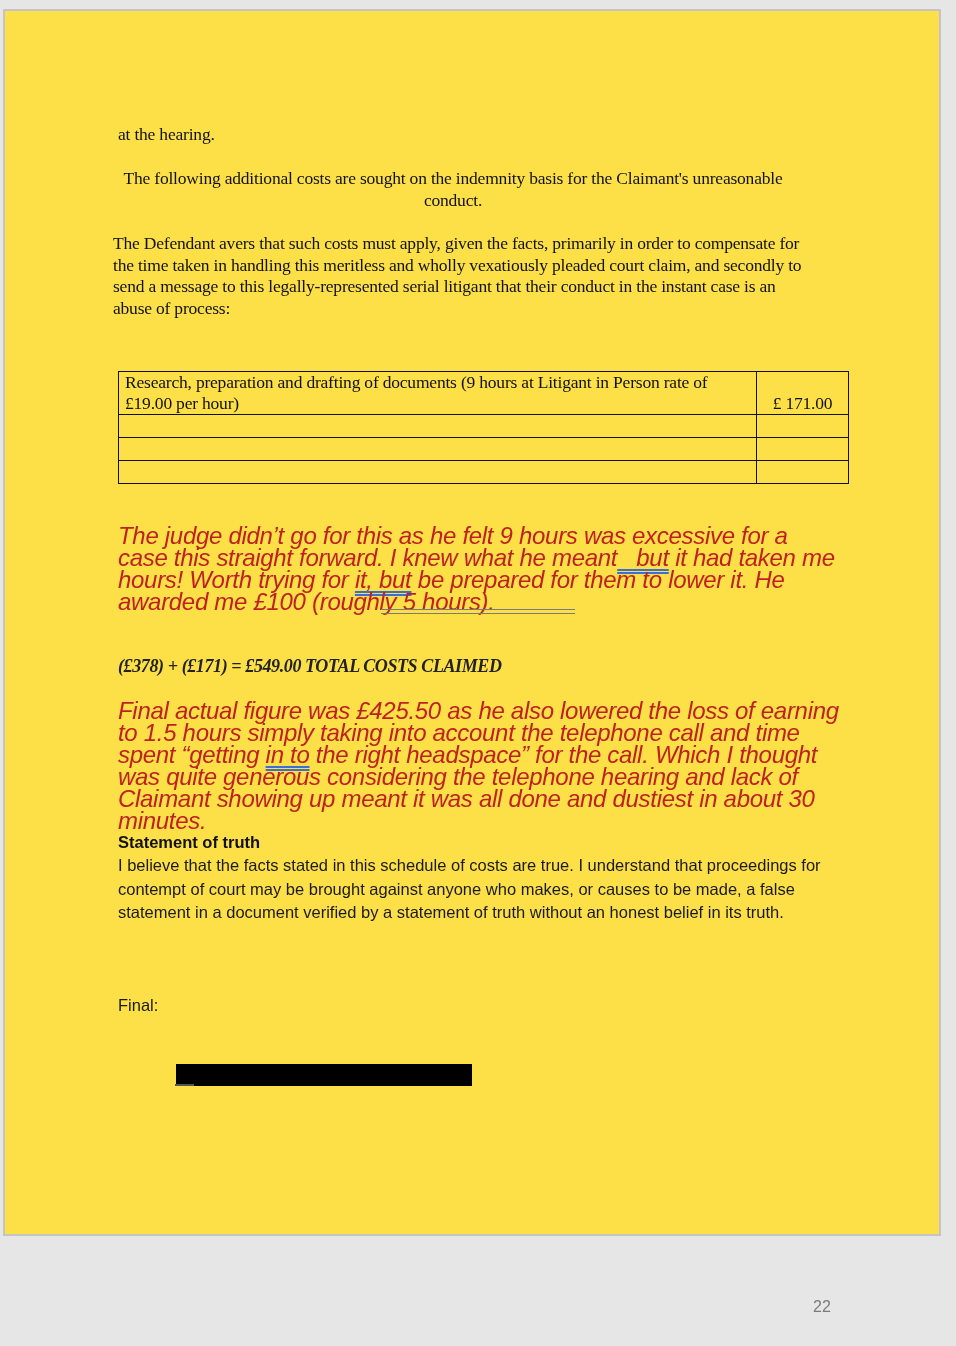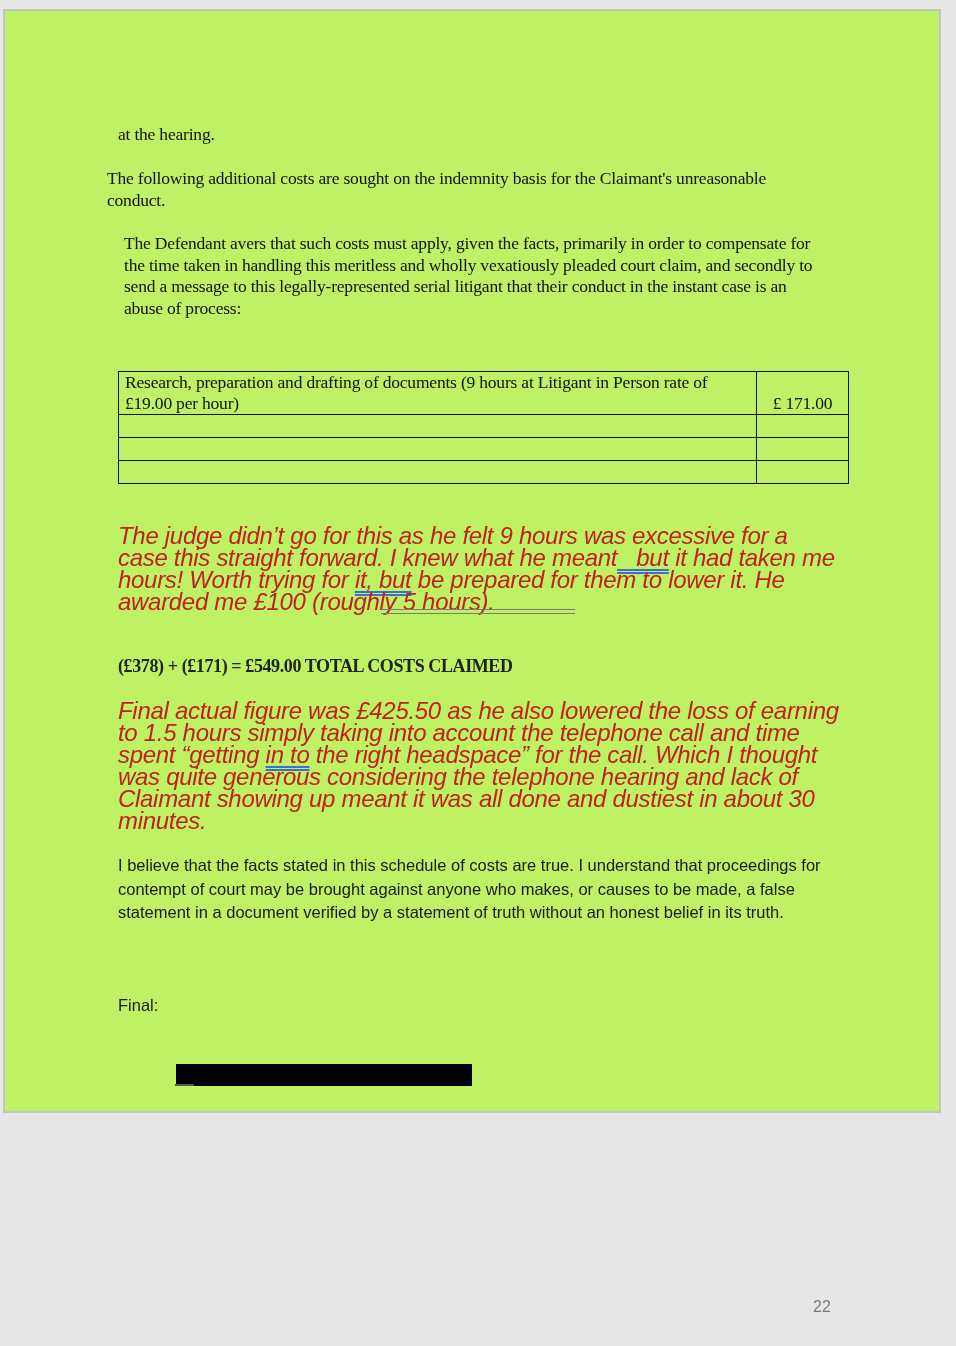--- a/index.html
+++ b/index.html
@@ -11,22 +11,22 @@
     height: 1346px;
     background: #e6e6e6;
     position: relative;
     overflow: hidden;
   }
   .page {
     position: absolute;
     left: 3px;
     top: 9px;
     width: 938px;
-    height: 1104px;
-    background: #bef264;
+    height: 1227px;
+    background: #fde047;
     border: 2px solid #c4c4c4;
     box-sizing: border-box;
   }
   .serif {
     font-family: "Liberation Serif", "DejaVu Serif", serif;
     color: #111111;
     font-size: 17.5px;
     line-height: 21.5px;
     letter-spacing: -0.2px;
   }
@@ -89,20 +89,21 @@
     border-top: 1px solid #7a7a7a;
     border-bottom: 1px solid #7a7a7a;
   }
 
   .total-line {
     font-family: "Liberation Serif", "DejaVu Serif", serif;
     font-weight: bold;
     font-size: 18px;
     color: #222;
     letter-spacing: -0.4px;
+    font-style: italic;
   }
 
   .redaction {
     position: absolute;
     left: 174px;
     top: 1062px;
     width: 296px;
     height: 22px;
     background: #000;
   }
@@ -121,23 +122,23 @@
     font-size: 16px;
   }
 </style>
 </head>
 <body>
 
 <div class="page">
 
   <p class="abs serif" style="left:113px; top:113px; width:720px;">at the hearing.</p>
 
-  <p class="abs serif" style="left:102px; top:157px; width:660px;">The following additional costs are sought on the indemnity basis for the Claimant's unreasonable conduct.</p>
+  <p class="abs serif" style="left:118px; top:157px; width:660px;text-align:center;">The following additional costs are sought on the indemnity basis for the Claimant's unreasonable conduct.</p>
 
-  <p class="abs serif" style="left:119px; top:222px; width:690px;">The Defendant avers that such costs must apply, given the facts, primarily in order to compensate for the time taken in handling this meritless and wholly vexatiously pleaded court claim, and secondly to send a message to this legally-represented serial litigant that their conduct in the instant case is an abuse of process:</p>
+  <p class="abs serif" style="left:108px; top:222px; width:690px;">The Defendant avers that such costs must apply, given the facts, primarily in order to compensate for the time taken in handling this meritless and wholly vexatiously pleaded court claim, and secondly to send a message to this legally-represented serial litigant that their conduct in the instant case is an abuse of process:</p>
 
   <table class="cost-table">
     <tbody>
         <tr>
       <td class="desc">Research, preparation and drafting of documents (9 hours at Litigant in Person rate of £19.00 per hour)</td>
       <td class="amt">£ 171.00</td>
     </tr>
     <tr class="empty">
       <td class="desc"></td>
       <td class="amt"></td>
@@ -154,20 +155,21 @@
     </table>
 
   <p class="abs red-note" style="left:113px; top:514px; width:725px;"><span>The judge didn’t go for this as he felt 9 hours was excessive for a case this straight forward. I knew what he meant</span><span class="gram" style="white-space:pre;">   but</span><span> it had taken me hours! Worth trying for </span><span class="gram">it, but</span><span> be prepared for them to lower it. He awarded me £100 (roughly 5 hours).</span></p>
 
   <div class="dbl-rule"></div>
 
   <p class="abs total-line" style="left:113px; top:645px; width:720px;">(£378) + (£171) = £549.00 TOTAL COSTS CLAIMED</p>
 
   <p class="abs red-note" style="left:113px; top:689px; width:725px;"><span>Final actual figure was £425.50 as he also lowered the loss of earning to 1.5 hours simply taking into account the telephone call and time spent “getting </span><span class="gram">in to</span><span> the right headspace” for the call. Which I thought was quite generous considering the telephone hearing and lack of Claimant showing up meant it was all done and dustiest in about 30 minutes.</span></p>
 
+  <p class="abs sans" style="left:113px; top:820px; width:720px; font-weight:bold; color:#111;">Statement of truth</p>
 
   <p class="abs sans" style="left:113px; top:843px; width:725px;">I believe that the facts stated in this schedule of costs are true. I understand that proceedings for contempt of court may be brought against anyone who makes, or causes to be made, a false statement in a document verified by a statement of truth without an honest belief in its truth.</p>
 
   <p class="abs sans" style="left:113px; top:983px;">Final:</p>
 
   <div class="redaction" style="left:171px; top:1053px;"></div>
   <div class="redaction-tick" style="left:170px; top:1073px;"></div>
 
   <p class="abs page-number" style="left:808px; top:1253px;margin-top:34px;">22</p>
 

